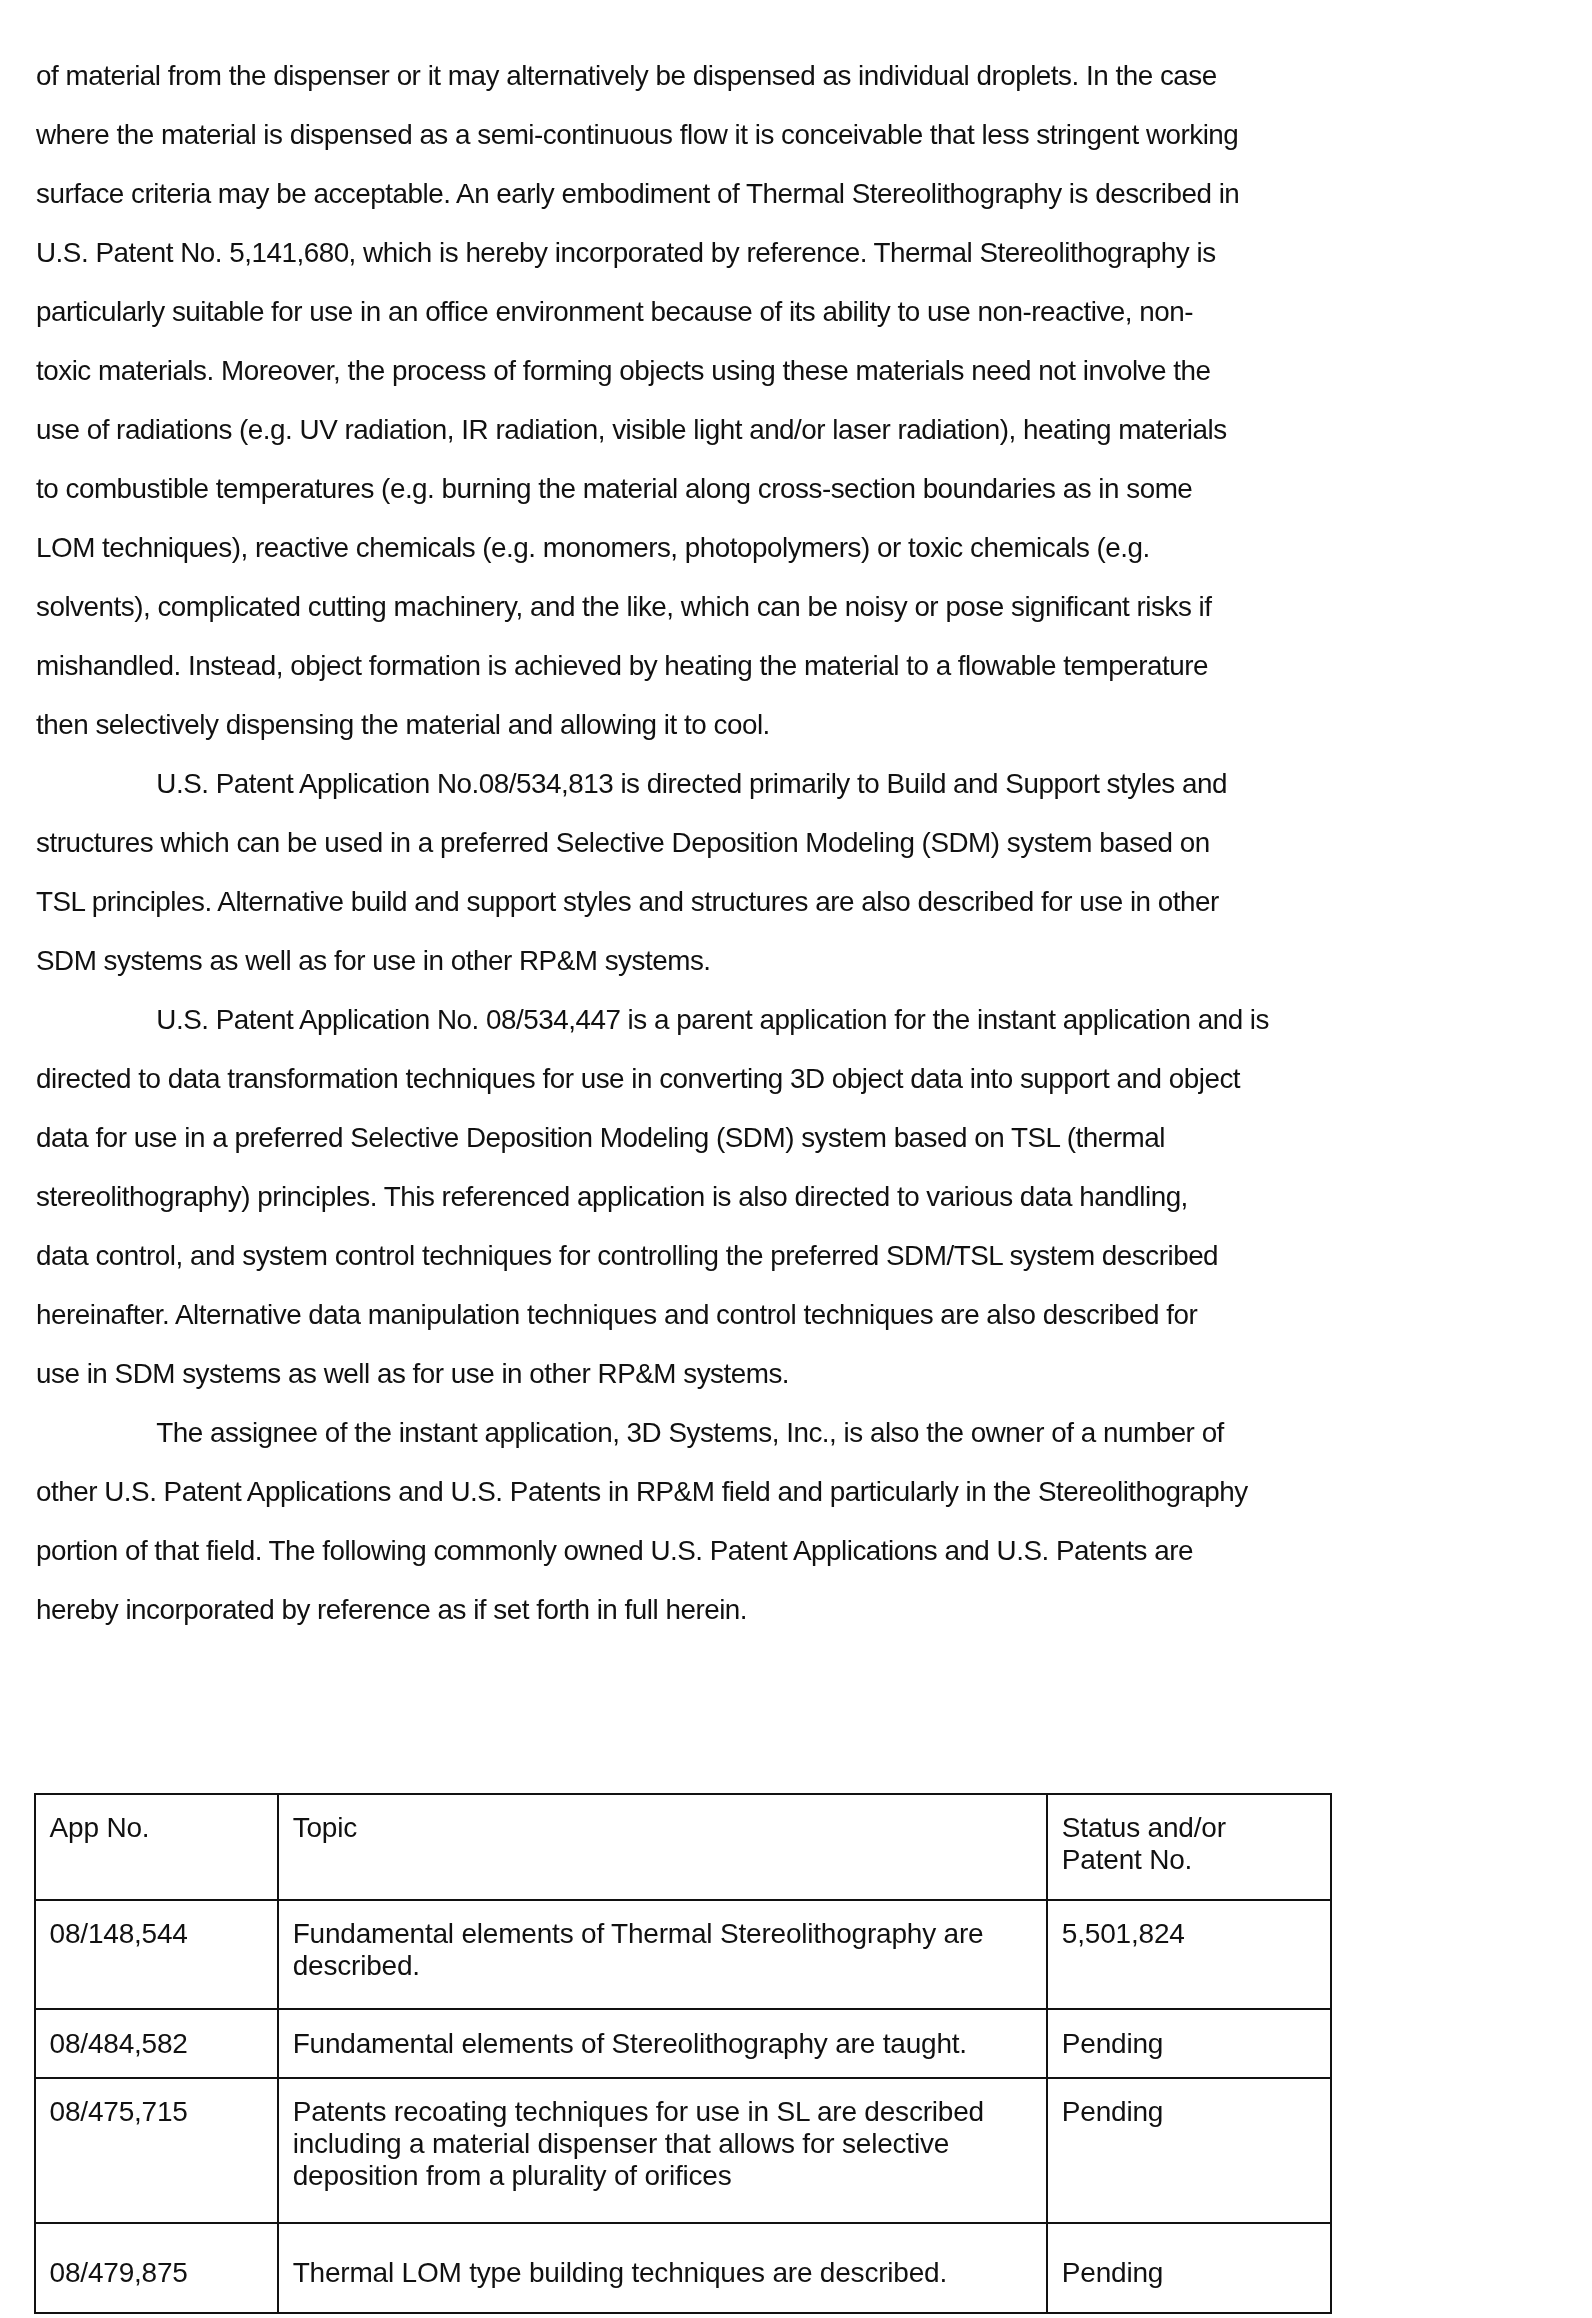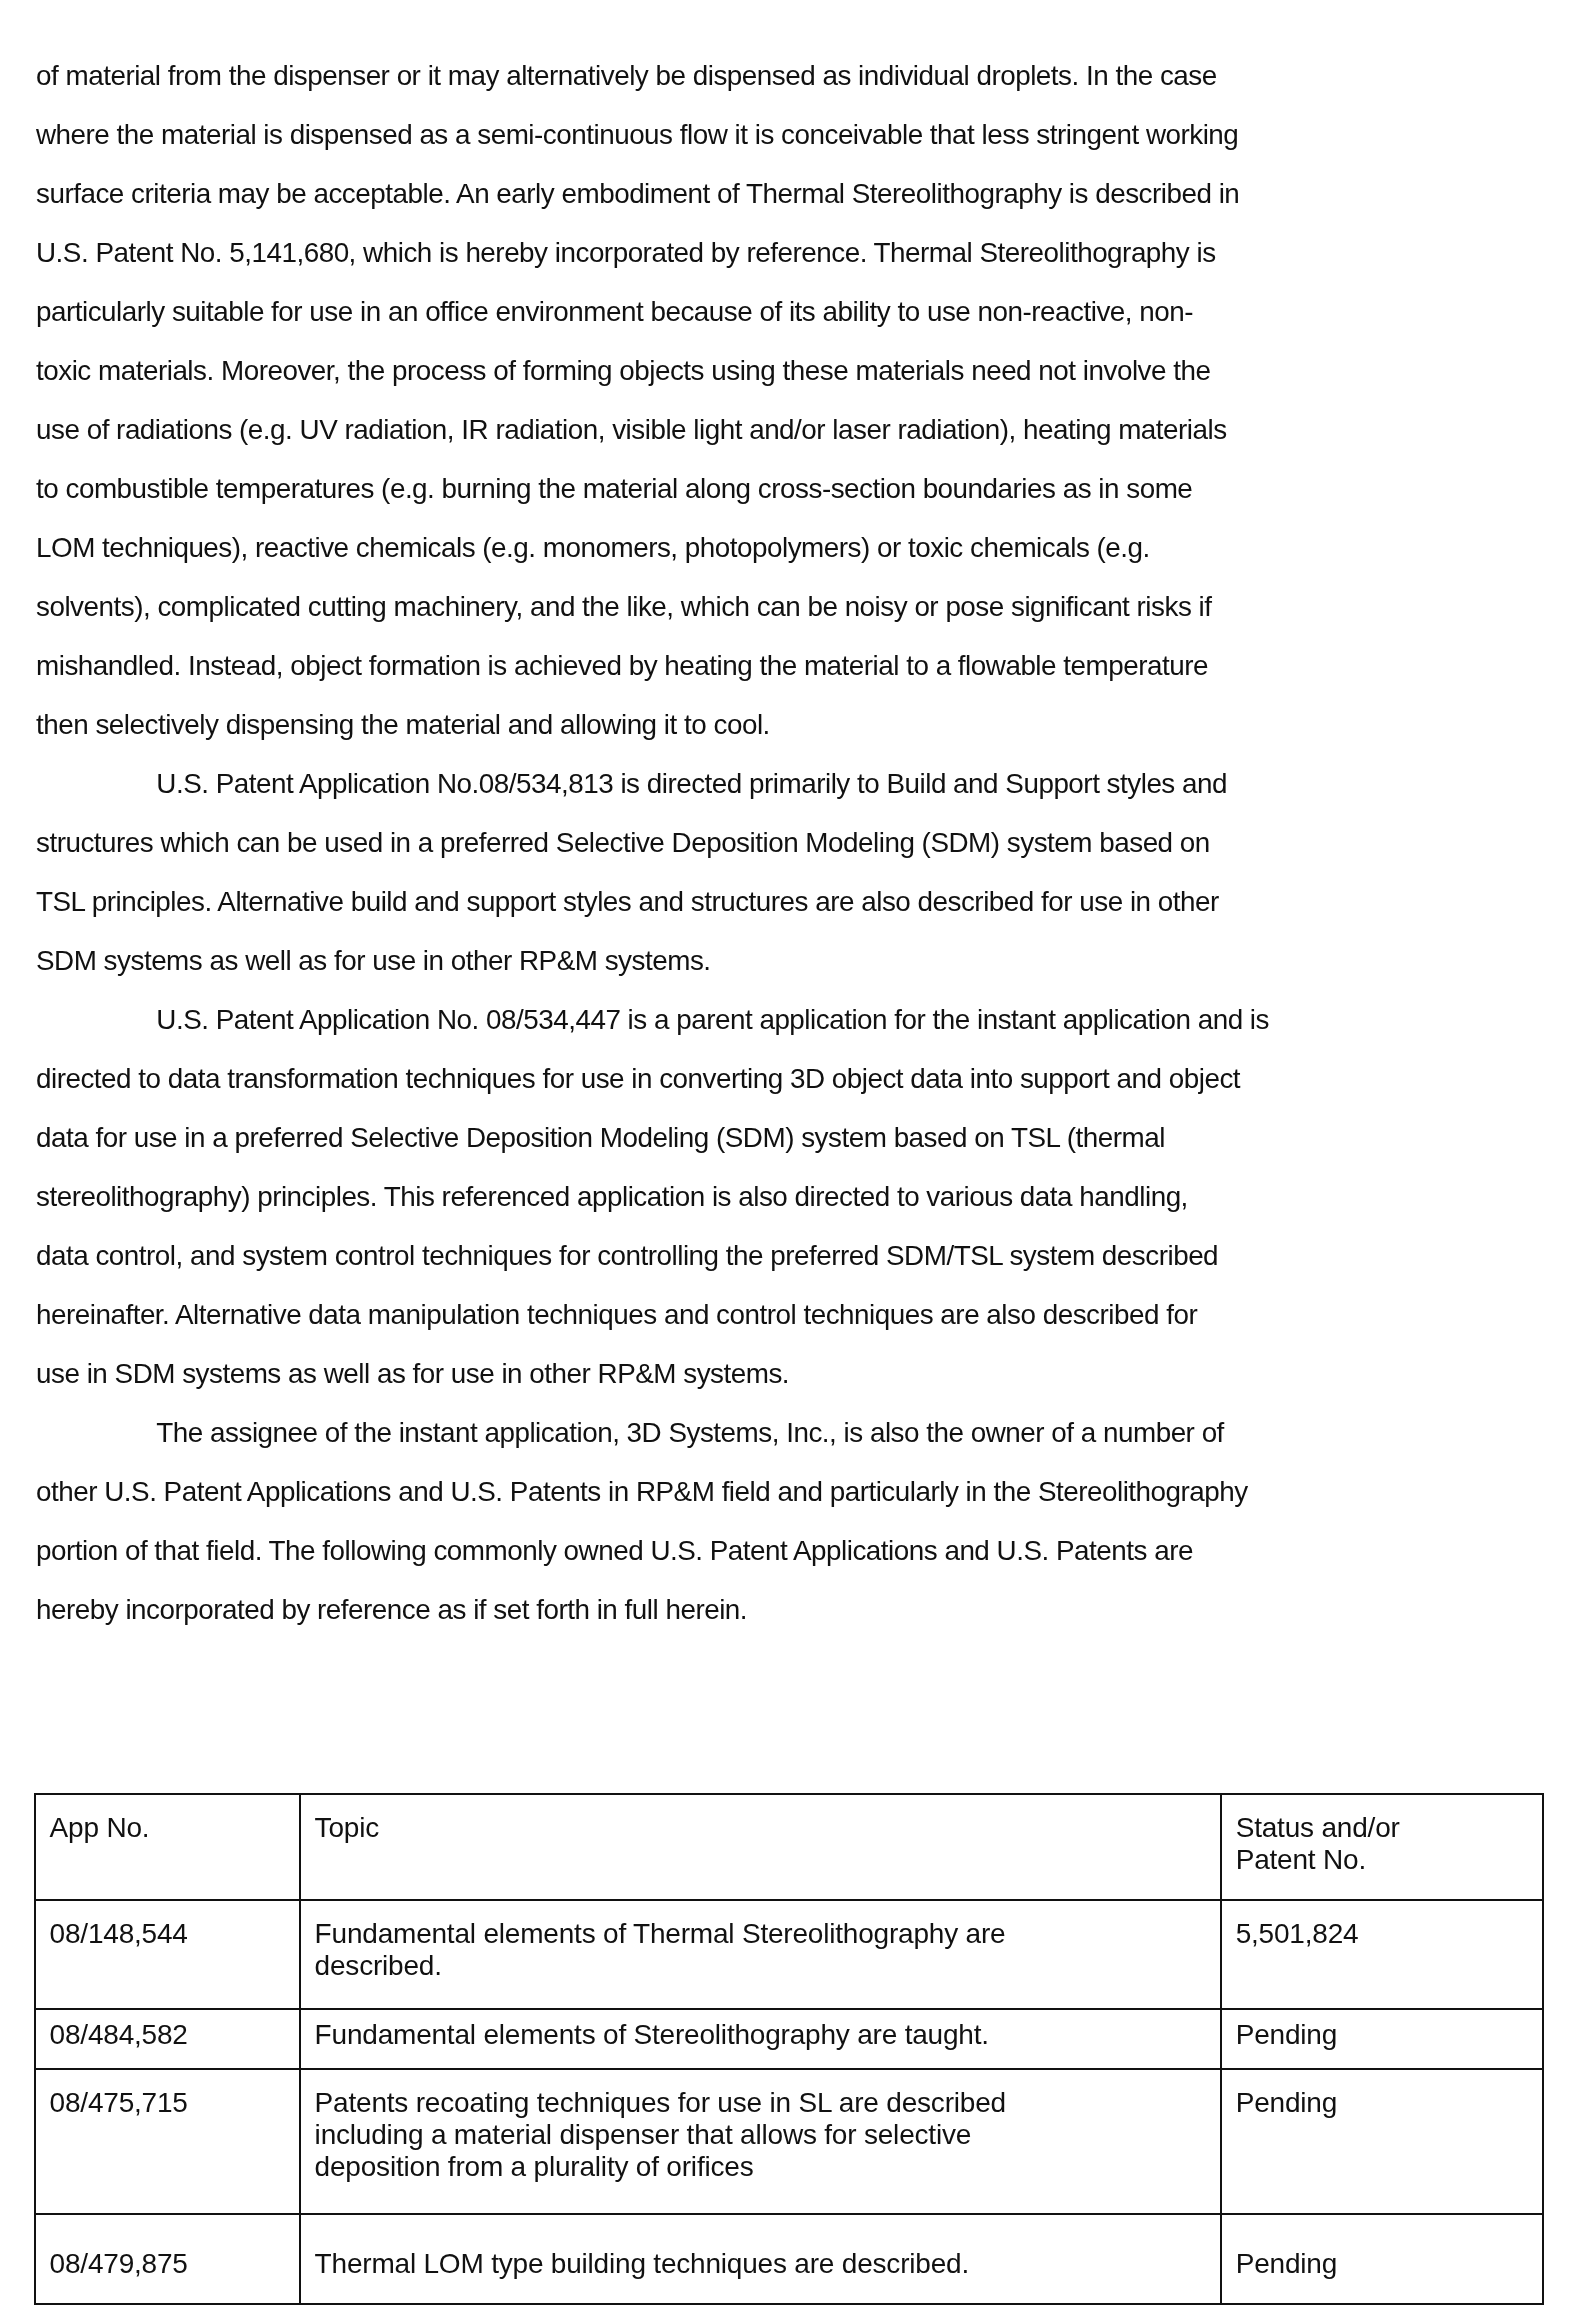--- a/index.html
+++ b/index.html
@@ -3,30 +3,30 @@
 <meta charset="utf-8">
 <style>
   html, body { margin: 0; padding: 0; background: #ffffff; }
   body { width: 1592px; height: 2319px; position: relative; overflow: hidden;
          font-family: "Liberation Sans", sans-serif; color: #111; }
   .page { position: absolute; left: 0; top: 0; width: 1592px; }
   .body-text { position: absolute; left: 36px; top: 46px; width: 1531px; }
   .line { height: 59px; line-height: 59px; font-size: 28px; white-space: nowrap;
           letter-spacing: -0.5px; transform-origin: left center; }
   .line.indent { padding-left: 121px; }
-  table.refs { position: absolute; left: 34px; top: 1793px; width: 1510px;
+  table.refs { position: absolute; left: 34px; top: 1793px; width: 1298px;
                border-collapse: collapse; font-size: 28px; letter-spacing: -0.2px; }
   table.refs td { border: 2.6px solid #111; vertical-align: top; padding: 17px 13.6px 12px 13.6px;
                   line-height: 32px; }
   table.refs td.c1 { width: 236px; }
   table.refs td.c2 { width: 893px; }
   table.refs td.c3 { width: 293px; }
   tr.hdr td { height: 75px; }
   tr.r1 td { height: 78px; }
-  tr.r2 td { height: 37px; padding-top: 9px; }
+  tr.r2 td { height: 37px; padding-top: 18px; }
   tr.r3 td { height: 114px; }
   tr.r4 td { height: 43px; padding-top: 33px; }
 </style>
 </head>
 <body>
 
 <div class="page">
   <div class="body-text">
 
     <div>

